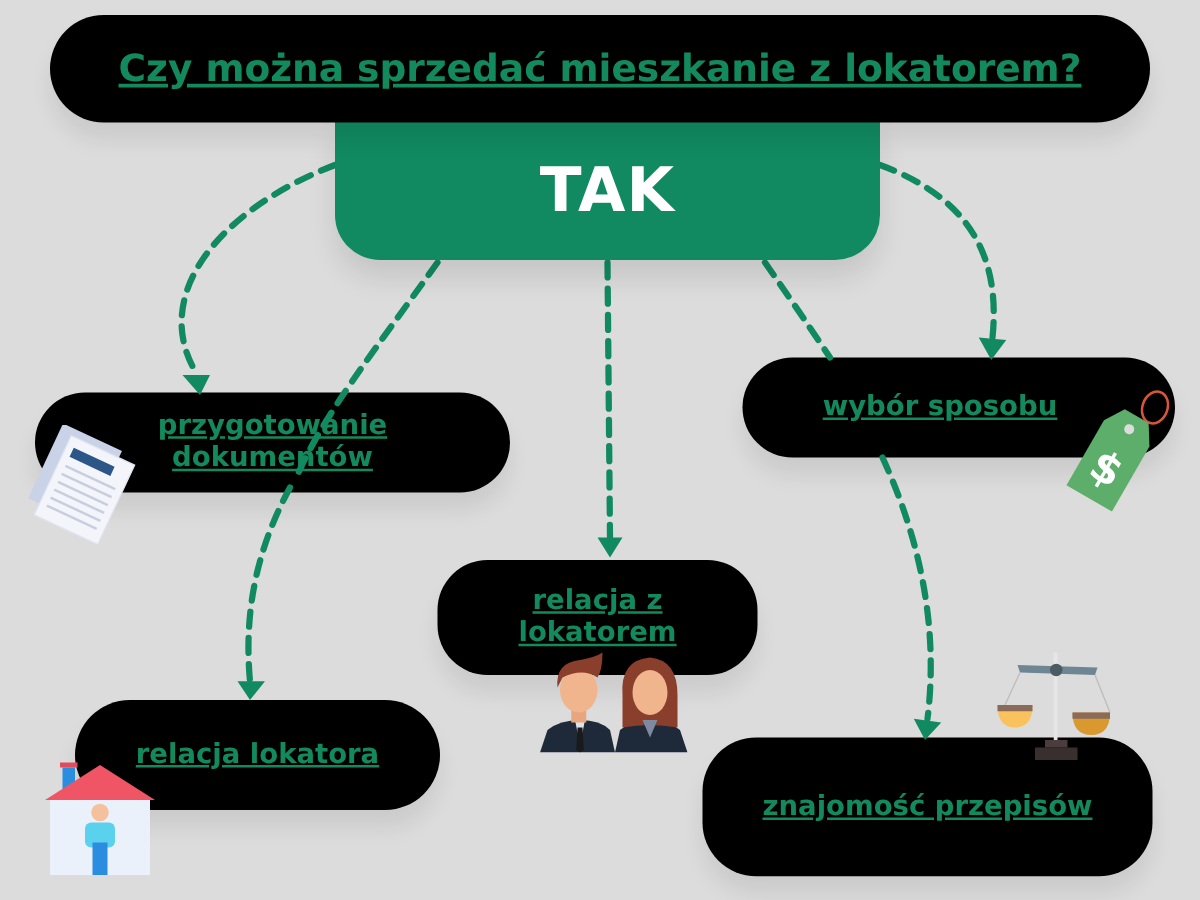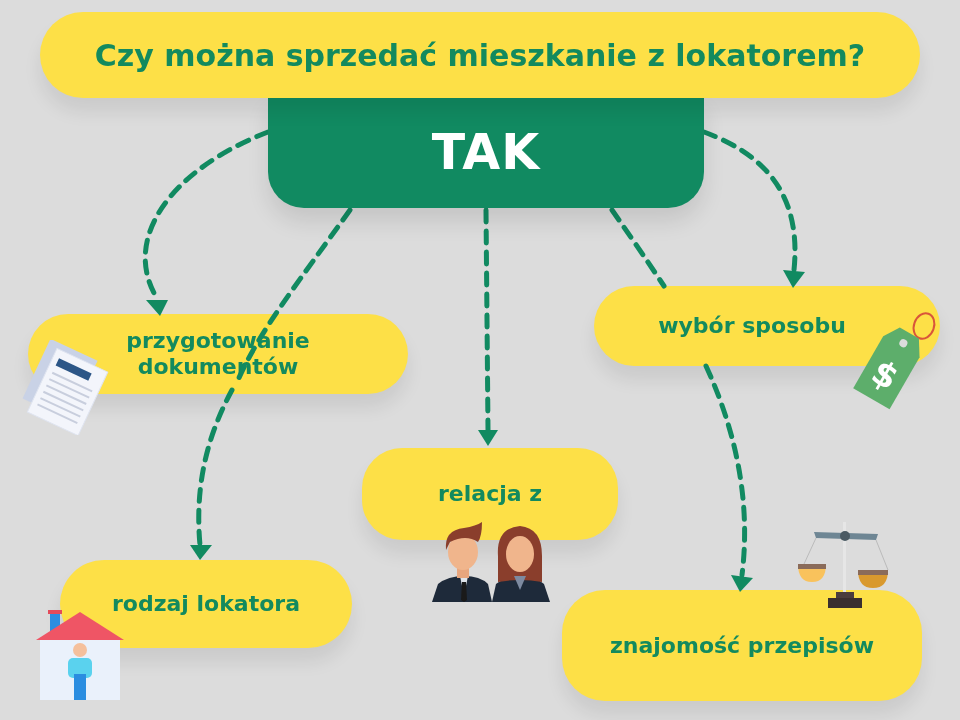--- a/index.html
+++ b/index.html
@@ -1,19 +1,19 @@
 <!DOCTYPE html>
 <html><head>
 <meta charset="utf-8">
 <style>
   html, body { margin:0; padding:0; }
   body { width:960px; height:720px; background:#dcdcdc; position:relative; overflow:hidden;
          font-family:"DejaVu Sans", "Liberation Sans", sans-serif; }
-  .pill { position:absolute; background:#fde047; border-radius:40px; display:flex; align-items:center; justify-content:center;
-          text-align:center; color:#138a5e; font-weight:bold; box-shadow: 0 14px 18px rgba(0,0,0,0.08); }
+  .pill { position:absolute; background:#000000; border-radius:40px; display:flex; align-items:center; justify-content:center;
+          text-align:center; color:#138a5e; font-weight:bold; box-shadow: 0 14px 18px rgba(0,0,0,0.08); text-decoration: underline; }
   .title-pill { left:40px; top:12px; width:880px; height:86px; border-radius:44px; font-size:30px; font-weight:bold; color:#138a5e; z-index:3; }
   .tak { position:absolute; left:268px; top:96px; width:436px; height:112px; background:#118a61; border-radius:0 0 36px 36px;
          display:flex; align-items:center; justify-content:center; color:#fff; font-size:49px; font-weight:bold; letter-spacing:1px; z-index:2;
          box-shadow: 0 14px 22px rgba(0,0,0,0.10); }
   .node-text { font-size:22px; line-height:26px; font-weight:bold; }
   svg.arrows { position:absolute; left:0; top:0; z-index:1; }
   .icon { position:absolute; z-index:4; }
 </style>
 </head>
 <body>
@@ -83,43 +83,44 @@
 </div>
 <svg class="icon" style="left:842px; top:306px;" width="100" height="110">
   <ellipse cx="82" cy="20" rx="10" ry="13" fill="none" stroke="#d9553a" stroke-width="2" transform="rotate(20 82 20)"></ellipse>
   <g transform="rotate(30 50 55)">
     <polygon points="40,22 62,22 72,38 72,98 30,98 30,38" fill="#5dae6b"></polygon>
     <circle cx="51" cy="34" r="4" fill="#dcdcdc"></circle>
     <text x="51" y="82" font-size="34" font-weight="bold" fill="#ffffff" text-anchor="middle" font-family="DejaVu Sans, sans-serif">$</text>
   </g>
 </svg>
 
-<div class="pill" style="left:362px; top:448px; width:256px; height:92px;">
+<div class="pill" style="left:350px; top:448px; width:256px; height:92px;">
   <div class="node-text">
     <div>relacja z</div>
+    <div>lokatorem</div>
   </div>
 </div>
 <svg class="icon" style="left:430px; top:520px;" width="124" height="82">
 
   <path d="M2 82 L8 64 Q18 56 34 56 Q50 56 58 64 L62 82 Z" fill="#1e2a3a"></path>
   <polygon points="30,56 38,56 36,66 32,66" fill="#dfe4ea"></polygon>
   <polygon points="32,62 36,62 37,80 34,82 31,80" fill="#1a1a1a"></polygon>
   <rect x="27" y="46" width="12" height="12" fill="#e8a67e"></rect>
   <ellipse cx="33" cy="32" rx="15" ry="18" fill="#f0b58c"></ellipse>
   <path d="M16 30 Q14 10 34 8 Q46 6 52 2 Q52 16 48 22 Q36 14 20 22 Z" fill="#8a3e2c"></path>
 
   <path d="M62 82 L66 64 Q76 56 90 56 Q104 56 114 64 L120 82 Z" fill="#1e2a3a"></path>
   <path d="M68 36 Q66 8 90 6 Q112 8 112 36 L112 62 Q90 58 68 62 Z" fill="#8a3e2c"></path>
   <ellipse cx="90" cy="34" rx="14" ry="18" fill="#f0b58c"></ellipse>
   <polygon points="84,56 96,56 90,70" fill="#7d8aa0"></polygon>
 </svg>
 
 <div class="pill" style="left:60px; top:560px; width:292px; height:88px; border-radius:44px;">
   <div class="node-text">
-    <div>rodzaj lokatora</div>
+    <div>relacja lokatora</div>
   </div>
 </div>
 <svg class="icon" style="left:34px; top:608px;" width="94" height="96">
   <rect x="14" y="2" width="14" height="4" fill="#e34b5a"></rect>
   <rect x="16" y="6" width="10" height="22" fill="#2b8de0"></rect>
   <polygon points="2,32 46,4 90,32" fill="#ef5565"></polygon>
   <rect x="6" y="32" width="80" height="60" fill="#eaf1fb"></rect>
   <circle cx="46" cy="42" r="7" fill="#f5c09c"></circle>
   <rect x="34" y="50" width="24" height="20" rx="5" fill="#5ad2ee"></rect>
   <rect x="40" y="66" width="12" height="26" fill="#2b8de0"></rect>

